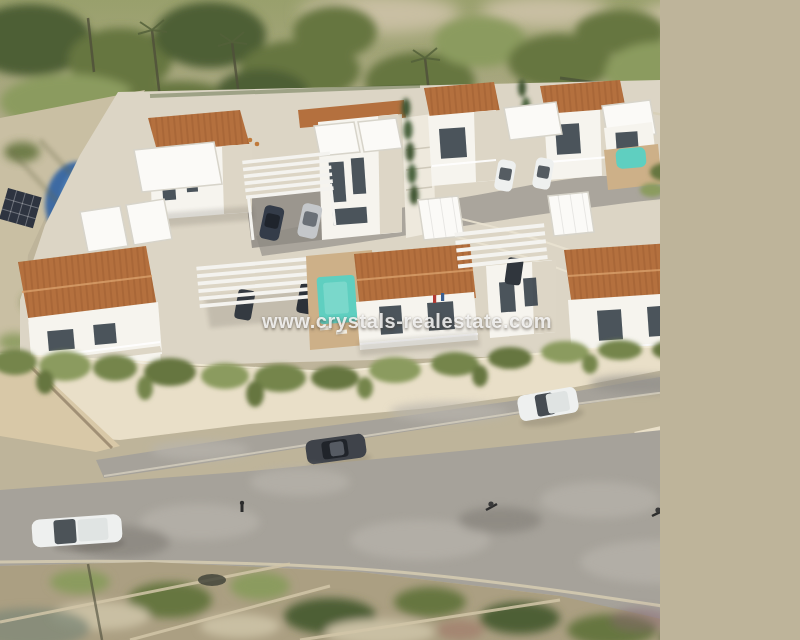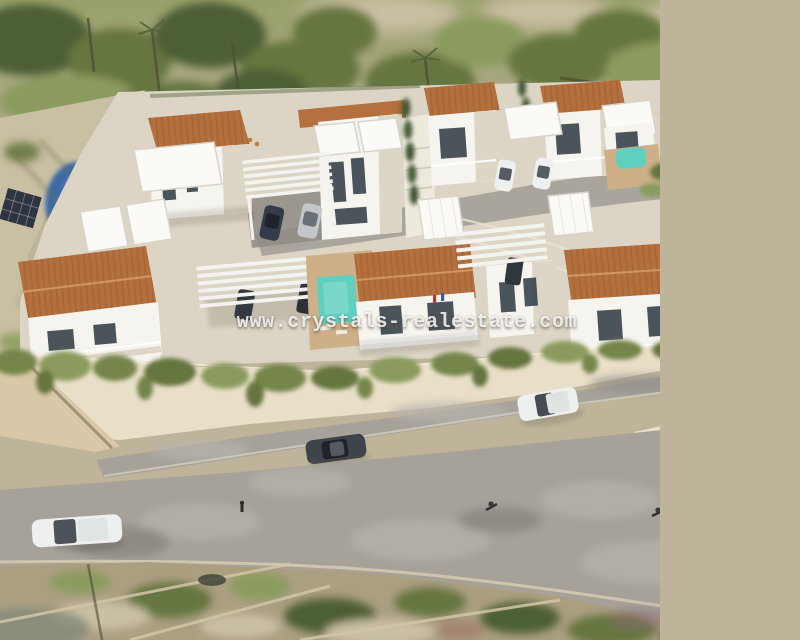--- a/index.html
+++ b/index.html
@@ -1,16 +1,16 @@
 <!DOCTYPE html>
 <html style="--terracotta: #b4703e; --terracotta-dark: #96582f; --villa-white: #f6f4ee; --villa-shade: #ddd6c6; --flat-roof: #fbfaf7; --flat-roof-edge: #d7d4ca; --glass: #3c454e; --plot: #dcd5c5; --road-gray: #a6a29a; --road-light: #cfc9bb; --road-dark: #8f8b84; --wall-cream: #e9dfc8; --wall-shade: #d8c8a7; --hedge: #74854b; --veg-dark: #4e5f35; --veg-mid: #66763f; --veg-light: #8b9b5e; --sand: #beb49a; --sand-light: #c9bfa3; --scrub: #ab9f82; --pool: #5fcfc0; --neighbor-pool: #3d6ba3; --deck: #cdb088; --car-dark: #3f434a; --car-white: #eef0ef; --car-silver: #c4c7ca; --car-gray: #a8aaa7; --watermark: rgba(255,255,255,0.82);"><head>
 <meta charset="utf-8">
 <style>
   html,body{margin:0;padding:0;background:#beb49a;}
-  .stage{position:relative;width:660px;height:640px;overflow:hidden;font-family:Liberation Mono, monospace;}
+  .stage{position:relative;width:660px;height:640px;overflow:hidden;font-family:Liberation Sans, sans-serif;}
   .stage svg{position:absolute;inset:0;display:block;}
   .watermark{
     position:absolute;left:407px;top:321px;transform:translate(-50%,-50%);
     white-space:nowrap;font-size:20px;font-weight:700;letter-spacing:.6px;
     color:var(--watermark,rgba(255,255,255,.82));
     text-shadow:0 2px 3px rgba(70,60,50,.55), 0 0 2px rgba(90,80,70,.35);
     pointer-events:none;
   }
   
   .tc{fill:var(--terracotta);}

